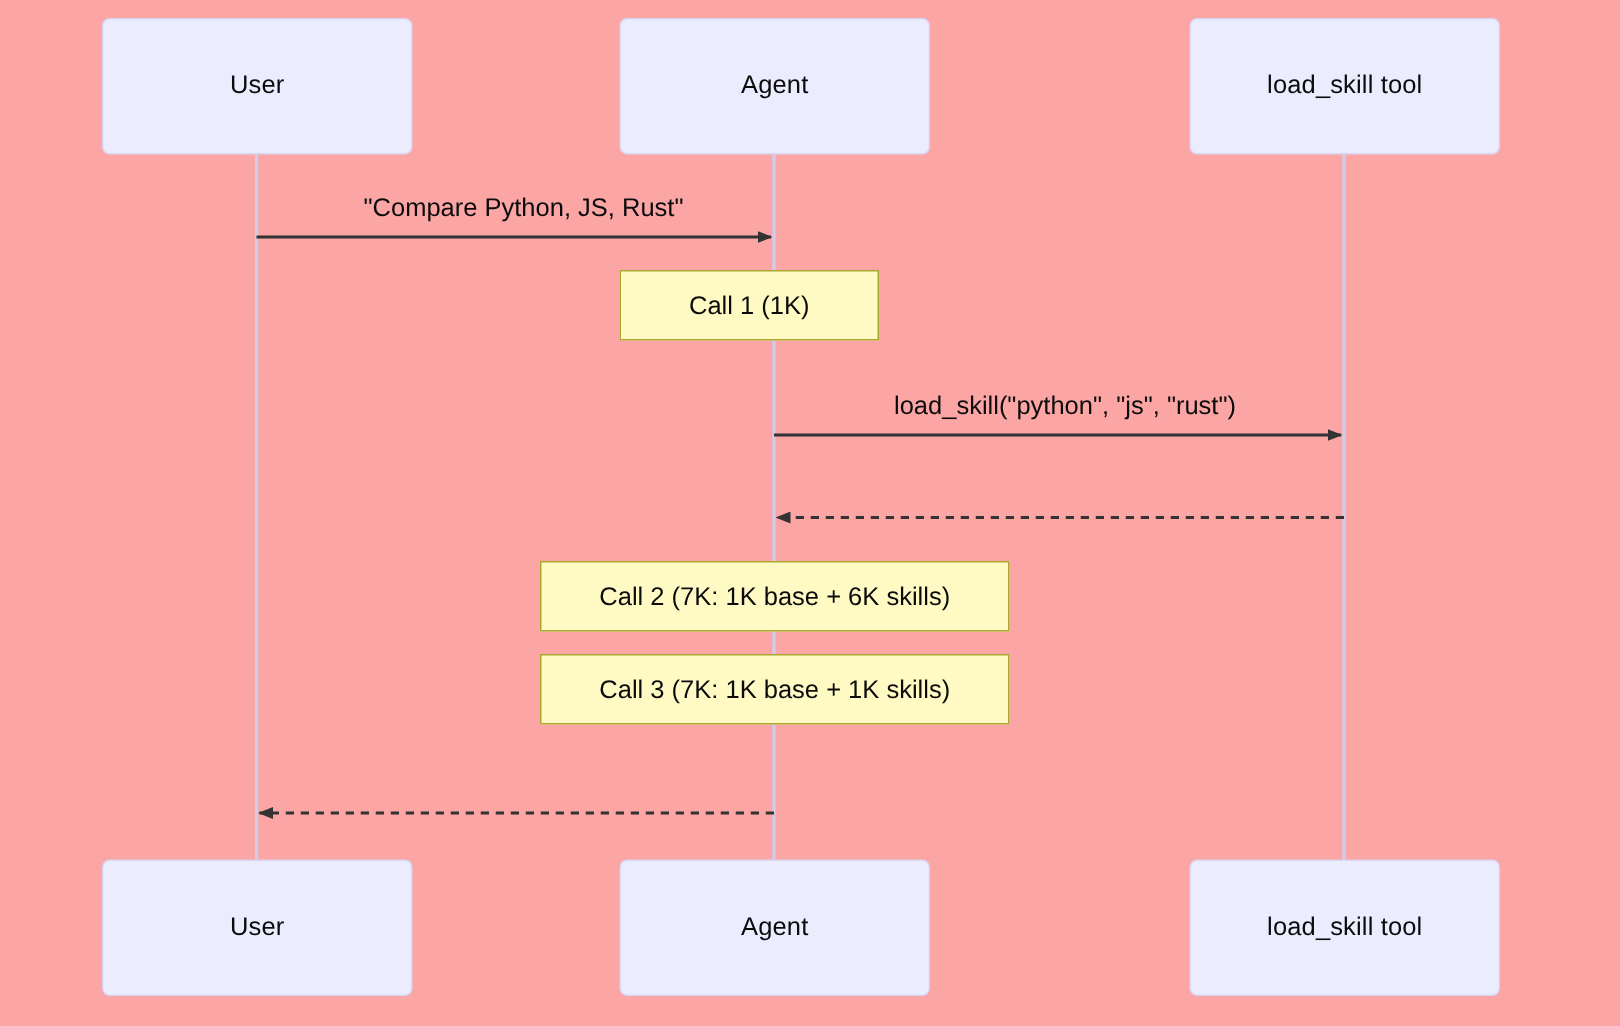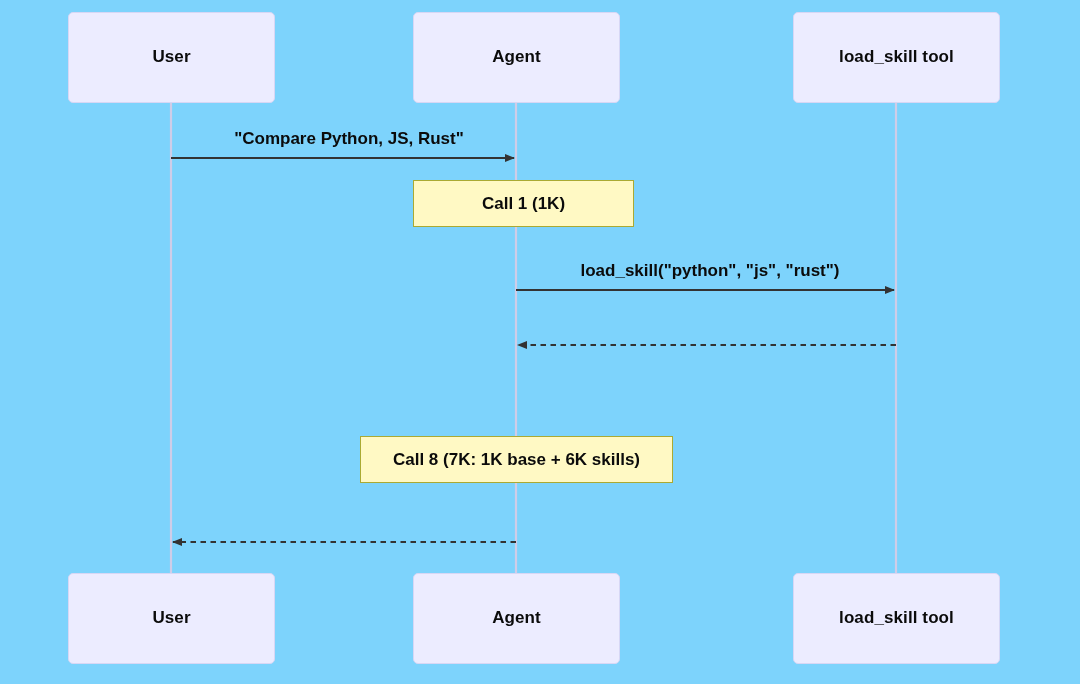--- a/index.html
+++ b/index.html
@@ -10,22 +10,21 @@
   body {
     width: 1080px;
     height: 684px;
     font-family: "Liberation Sans", sans-serif;
     overflow: hidden;
   }
   #diagram {
     position: relative;
     width: 1080px;
     height: 684px;
-    background: #7dd3fc;
-    font-weight: bold;
+    background: #fca5a5;
   }
   svg.layer {
     position: absolute;
     left: 0;
     top: 0;
     width: 1080px;
     height: 684px;
   }
   
   .actor-box {
@@ -115,27 +114,30 @@
   <div class="actor-box" style="left:793px; top:12px; width:207px; height:91px;">
     <span class="actor-label">load_skill tool</span>
   </div>
 
   <div class="msg-label" style="left:349px; top:129px;">"Compare Python, JS, Rust"</div>
 
   <div class="msg-label" style="left:710px; top:261px;">load_skill("python", "js", "rust")</div>
 
 
 
-  <div class="note-box" style="left:413px; top:180px; width:221px; height:47px;">
+  <div class="note-box" style="left:413px; top:180px; width:173px; height:47px;">
     <span class="note-label">Call 1 (1K)</span>
   </div>
 
+  <div class="note-box" style="left:360px; top:374px; width:313px; height:47px;">
+    <span class="note-label">Call 2 (7K: 1K base + 6K skills)</span>
+  </div>
 
   <div class="note-box" style="left:360px; top:436px; width:313px; height:47px;">
-    <span class="note-label">Call 8 (7K: 1K base + 6K skills)</span>
+    <span class="note-label">Call 3 (7K: 1K base + 1K skills)</span>
   </div>
 
   <div class="actor-box" style="left:68px; top:573px; width:207px; height:91px;">
     <span class="actor-label">User</span>
   </div>
 
   <div class="actor-box" style="left:413px; top:573px; width:207px; height:91px;">
     <span class="actor-label">Agent</span>
   </div>
 

